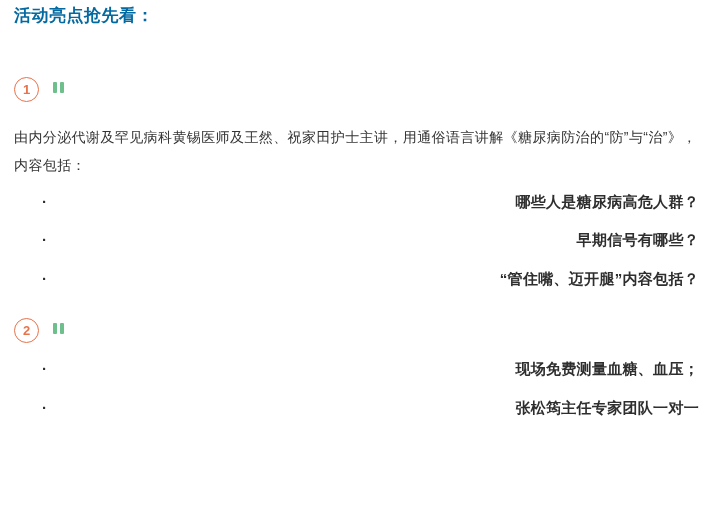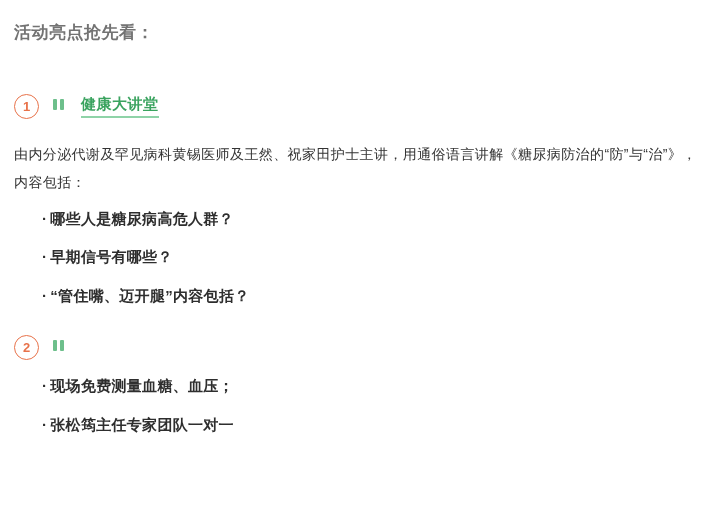--- a/index.html
+++ b/index.html
@@ -18,23 +18,23 @@
     position: relative;
     width: 713px;
     height: 530px;
     box-sizing: border-box;
     padding: 0 14px;
     background: #ffffff;
   }
   .headline {
     font-size: 17px;
     font-weight: bold;
-    color: #737373;
+    color: #0369a1;
     letter-spacing: 0.5px;
-    padding-top: 20px;
+    padding-top: 3px;
     line-height: 1.5;
   }
   .section {
     margin-top: 26px;
   }
   .section.first {
     margin-top: 46px;
   }
   .sec-head {
     display: flex;
@@ -100,20 +100,21 @@
     letter-spacing: 0.3px;
     display: flex;
     align-items: flex-start;
   }
   .bullet .dot {
     flex: 0 0 auto;
     margin-right: 3px;
   }
   .bullet .btext {
     flex: 1 1 auto;
+    text-align: right;
   }
   .bullet-sub {
     font-size: 15px;
     font-weight: bold;
     color: #2e2e2e;
     line-height: 1.45;
     letter-spacing: 0.3px;
     padding-left: 8px;
     margin-top: -9px;
     margin-bottom: 17px;
@@ -126,21 +127,20 @@
 
   <div class="headline">活动亮点抢先看：</div>
 
   <div class="section first">
     <div class="sec-head">
       <div class="num-badge">1</div>
       <span class="quote-mark">
           <i></i>
           <i></i>
         </span>
-      <div class="sec-title">健康大讲堂</div>
     </div>
     <div class="paragraph">由内分泌代谢及罕见病科黄锡医师及王然、祝家田护士主讲，用通俗语言讲解《糖尿病防治的“防”与“治”》，内容包括：</div>
     <div class="bullets">
       <div class="bullet">
         <span class="dot">·</span>
         <span class="btext">哪些人是糖尿病高危人群？</span>
       </div>
       <div class="bullet">
         <span class="dot">·</span>
         <span class="btext">早期信号有哪些？</span>

